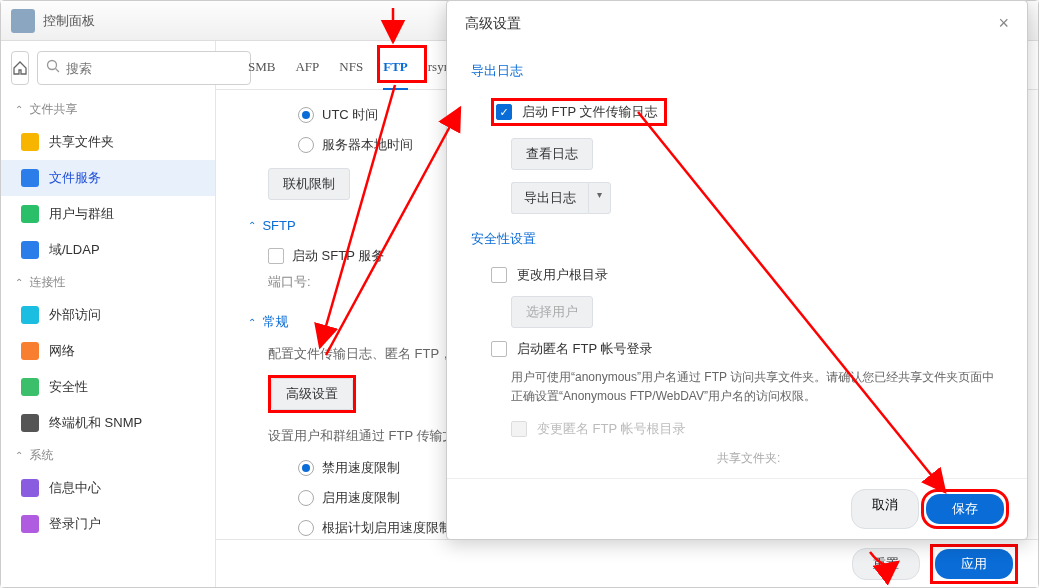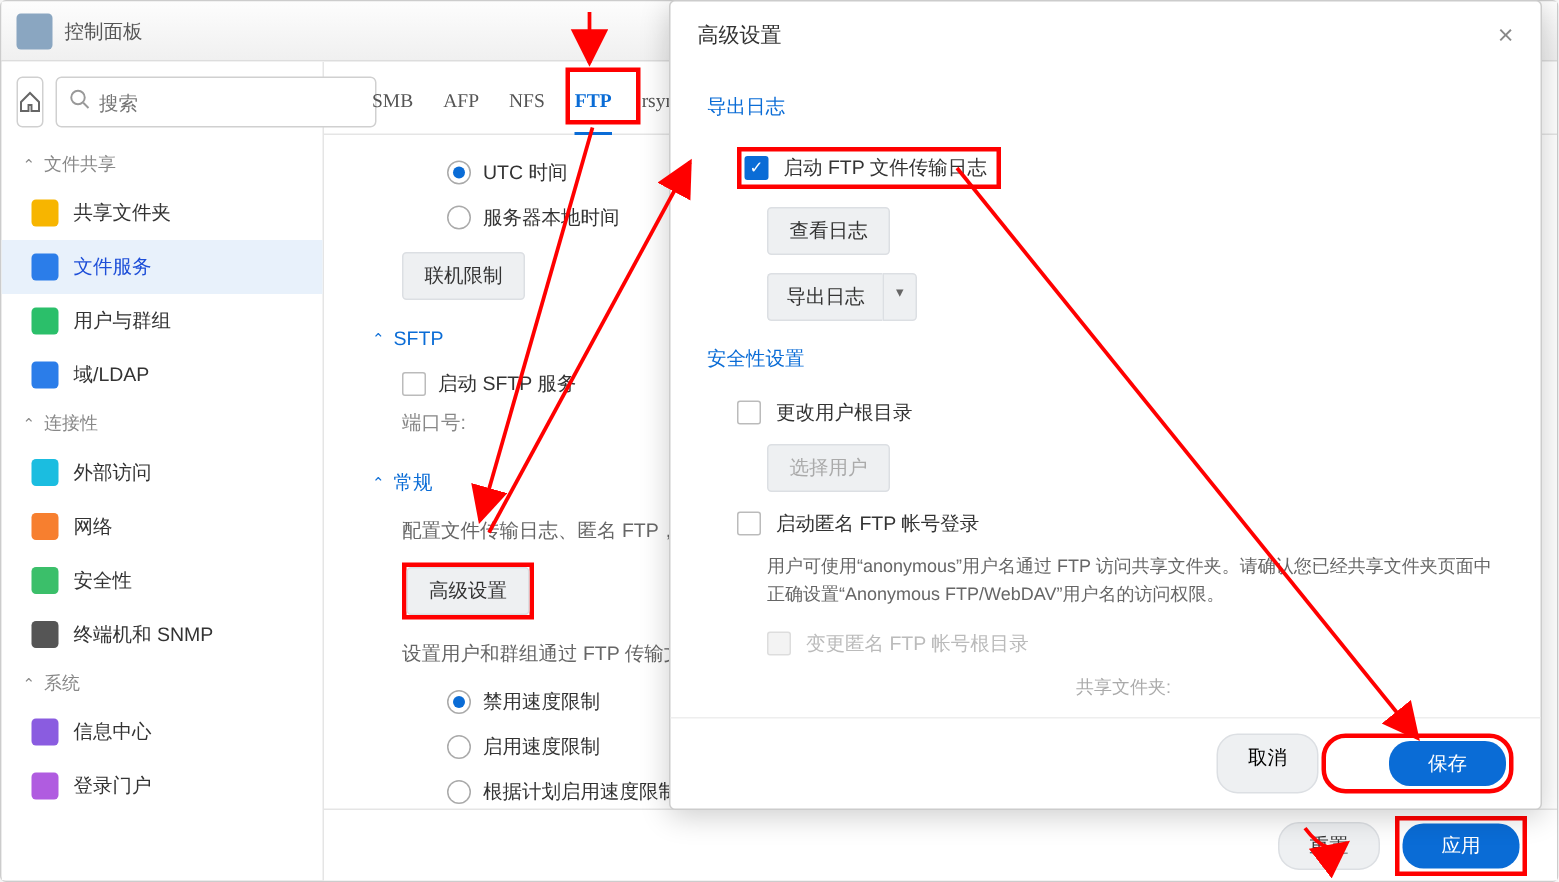--- a/index.html
+++ b/index.html
@@ -77,21 +77,21 @@
 .dropdown-split { display:inline-flex; }
 .dropdown-split .main-part { padding:6px 12px; background:#eef0f2; border:1px solid #dcdfe3; border-right:none; border-radius:3px 0 0 3px; font-size:13px; }
 .dropdown-split .arrow-part { padding:6px 8px; background:#eef0f2; border:1px solid #dcdfe3; border-radius:0 3px 3px 0; font-size:10px; color:#666; }
 .m-desc { color:#666; padding:4px 0 8px 40px; font-size:12px; line-height:1.6; }
 .m-field-row { display:flex; align-items:center; gap:12px; padding:6px 0 6px 40px;flex-direction:column; }
 .m-field-row .lbl { color:#aaa; width:80px; font-size:12px; }
 .sel { height:30px; border:1px solid #ddd; border-radius:3px; padding:0 10px; min-width:170px; display:flex; align-items:center; justify-content:space-between; color:#aaa; background:#fafafa; font-size:13px; }
 .sel .carr { font-size:10px; }
 .modal-foot { padding:10px 18px; display:flex; justify-content:flex-end; gap:2px; border-top:1px solid #eee; }
 .btn-sec { padding:6px 20px; background:#eef0f2; border:1px solid #dcdfe3; border-radius:14px; font-size:13px; cursor:pointer; }
-.btn-pri { padding:6px 26px; background:#0a6cd6; color:#fff; border:none; border-radius:14px; font-size:13px; cursor:pointer;margin-left:40px; }
+.btn-pri { padding:6px 26px; background:#0a6cd6; color:#fff; border:none; border-radius:14px; font-size:13px; cursor:pointer; }
 .save-highlight { border:3px solid #ff0000; padding:2px; display:inline-block; border-radius:16px; }
 
 
 .arrow { position:absolute; pointer-events:none; z-index:20; }
 .arrow svg { overflow:visible; }
 </style>
 </head>
 <body>
 
 <div class="main-window">

